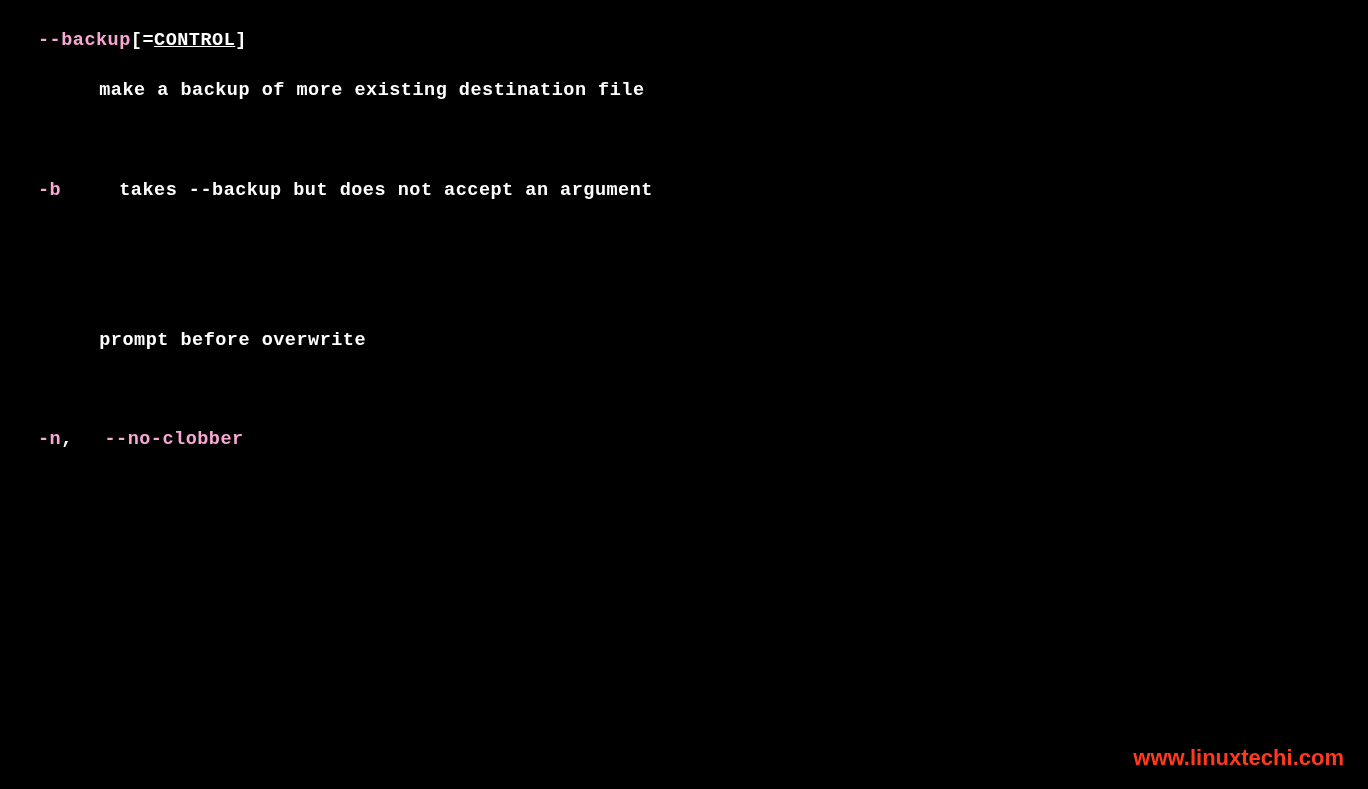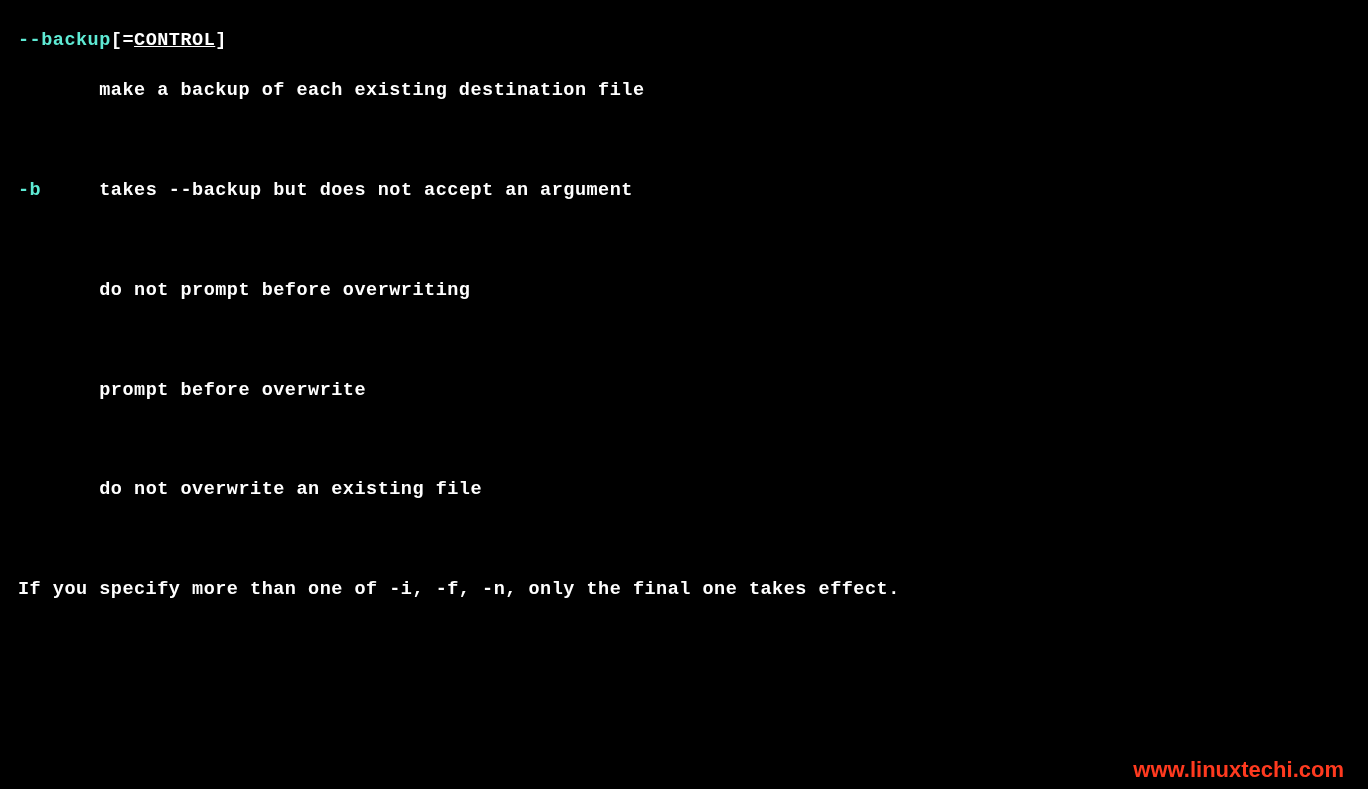--- a/index.html
+++ b/index.html
@@ -14,49 +14,47 @@
     font-weight: bold;
     width: 1368px;
     height: 789px;
     overflow: hidden;
     position: relative;
   }
   .term {
     padding: 4px 8px 0 18px;
     white-space: pre;
   }
-  .opt { color: #5eead4; }
+  .opt { color: #f9a8d4; margin-left: 20px; }
   .ul { text-decoration: underline; }
   .watermark {
     position: absolute;
     right: 24px;
-    bottom: 4px;
+    bottom: 16px;
     color: #ff3a1f;
     font-family: Arial, sans-serif;
     font-weight: bold;
     font-size: 22px;
     letter-spacing: 0;
   }
 </style>
 </head>
 <body>
 
 <div class="term">
 <div><span class="opt">--backup</span><span>[=</span><span class="ul">CONTROL</span><span>]</span></div>
-<div>       <span>make a backup of each existing destination file</span></div>
+<div>       <span>make a backup of more existing destination file</span></div>
 <div> </div>
 <div><span class="opt">-b</span>     <span>takes --backup but does not accept an argument</span></div>
 <div> </div>
-<div>       <span>do not prompt before overwriting</span></div>
 <div> </div>
 <div>       <span>prompt before overwrite</span></div>
 <div> </div>
-<div>       <span>do not overwrite an existing file</span></div>
+<div><span class="opt">-n</span><span>, </span><span class="opt">--no-clobber</span></div>
 <div> </div>
-<div>If you specify more than one of -i, -f, -n, only the final one takes effect.</div>
 <div> </div>
 
 
 
 
 
 
 
 
 

